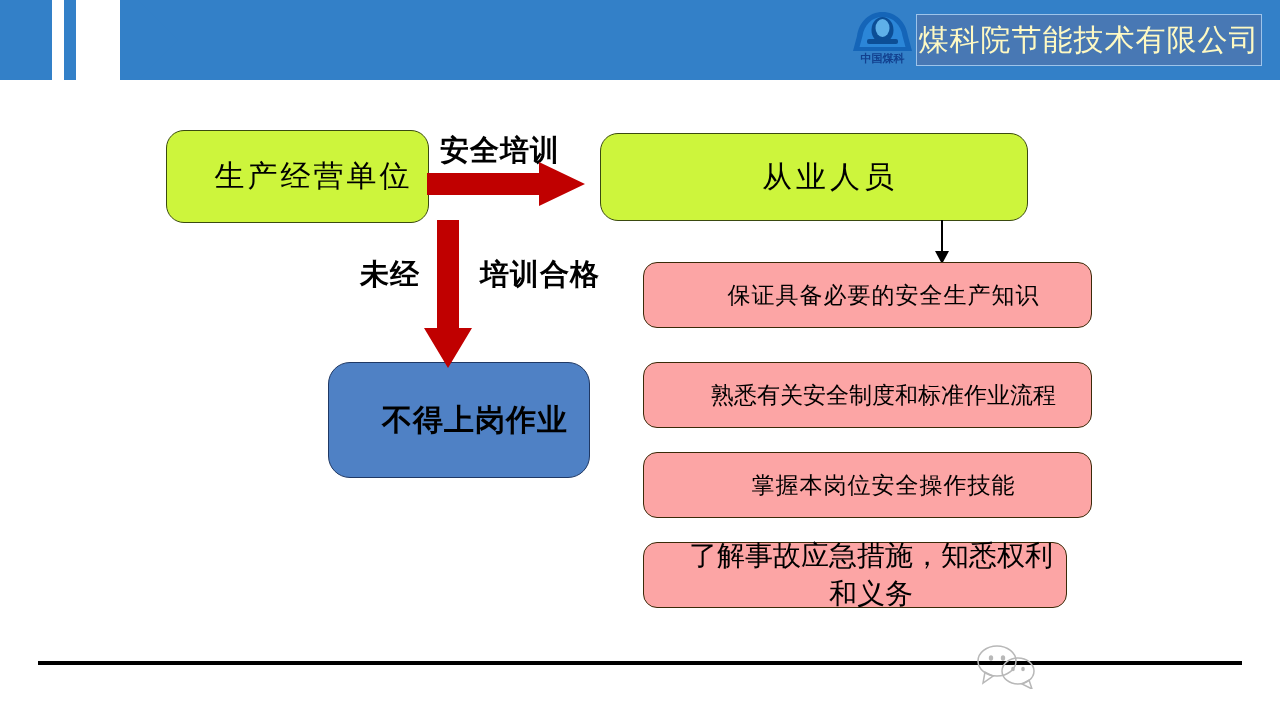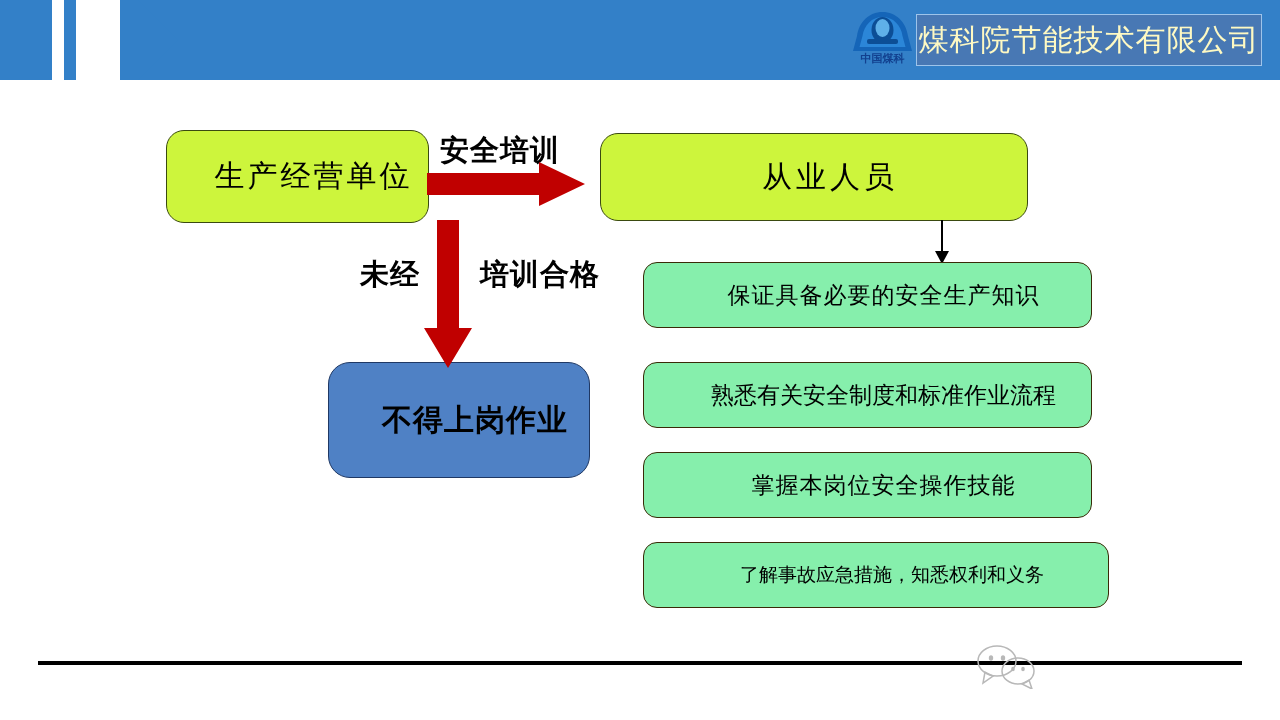--- a/index.html
+++ b/index.html
@@ -89,34 +89,34 @@
     font-family: "DejaVu Serif", serif;
   }
   .box-blue {
     background: #4f81c5;
     border: 1px solid #1f3864;
     border-radius: 22px;
     font-family: "DejaVu Sans", sans-serif;
     font-weight: bold;
   }
   .box-orange {
-    background: #86efac;
+    background: #fca5a5;
     border: 1px solid #3a2a08;
     border-radius: 14px;
     font-family: "DejaVu Serif", serif;
   }
 
   #box-producer { left: 166px; top: 130px; width: 263px; height: 93px; font-size: 30px; letter-spacing: 3px; }
   #box-employee { left: 600px; top: 133px; width: 428px; height: 88px; font-size: 30px; letter-spacing: 4px; }
   #box-nowork   { left: 328px; top: 362px; width: 262px; height: 116px; font-size: 30px; letter-spacing: 1px; }
 
   #box-item-0 { left: 643px; top: 262px; width: 449px; height: 66px; font-size: 23px; letter-spacing: 1px; }
   #box-item-1 { left: 643px; top: 362px; width: 449px; height: 66px; font-size: 23px; letter-spacing: 0px; }
   #box-item-2 { left: 643px; top: 452px; width: 449px; height: 66px; font-size: 23px; letter-spacing: 1px; }
-  #box-item-3 { left: 643px; top: 542px; width: 466px; height: 66px; font-size: 19px; letter-spacing: 0px; }
+  #box-item-3 { left: 643px; top: 542px; width: 424px; height: 66px; font-size: 28px; letter-spacing: 0px; }
 
   
   .flow-label {
     position: absolute;
     font-family: "DejaVu Sans", sans-serif;
     font-weight: bold;
     color: #000000;
     white-space: nowrap;
   }
   #label-training { left: 440px; top: 131px; font-size: 29px; letter-spacing: 1px; }

